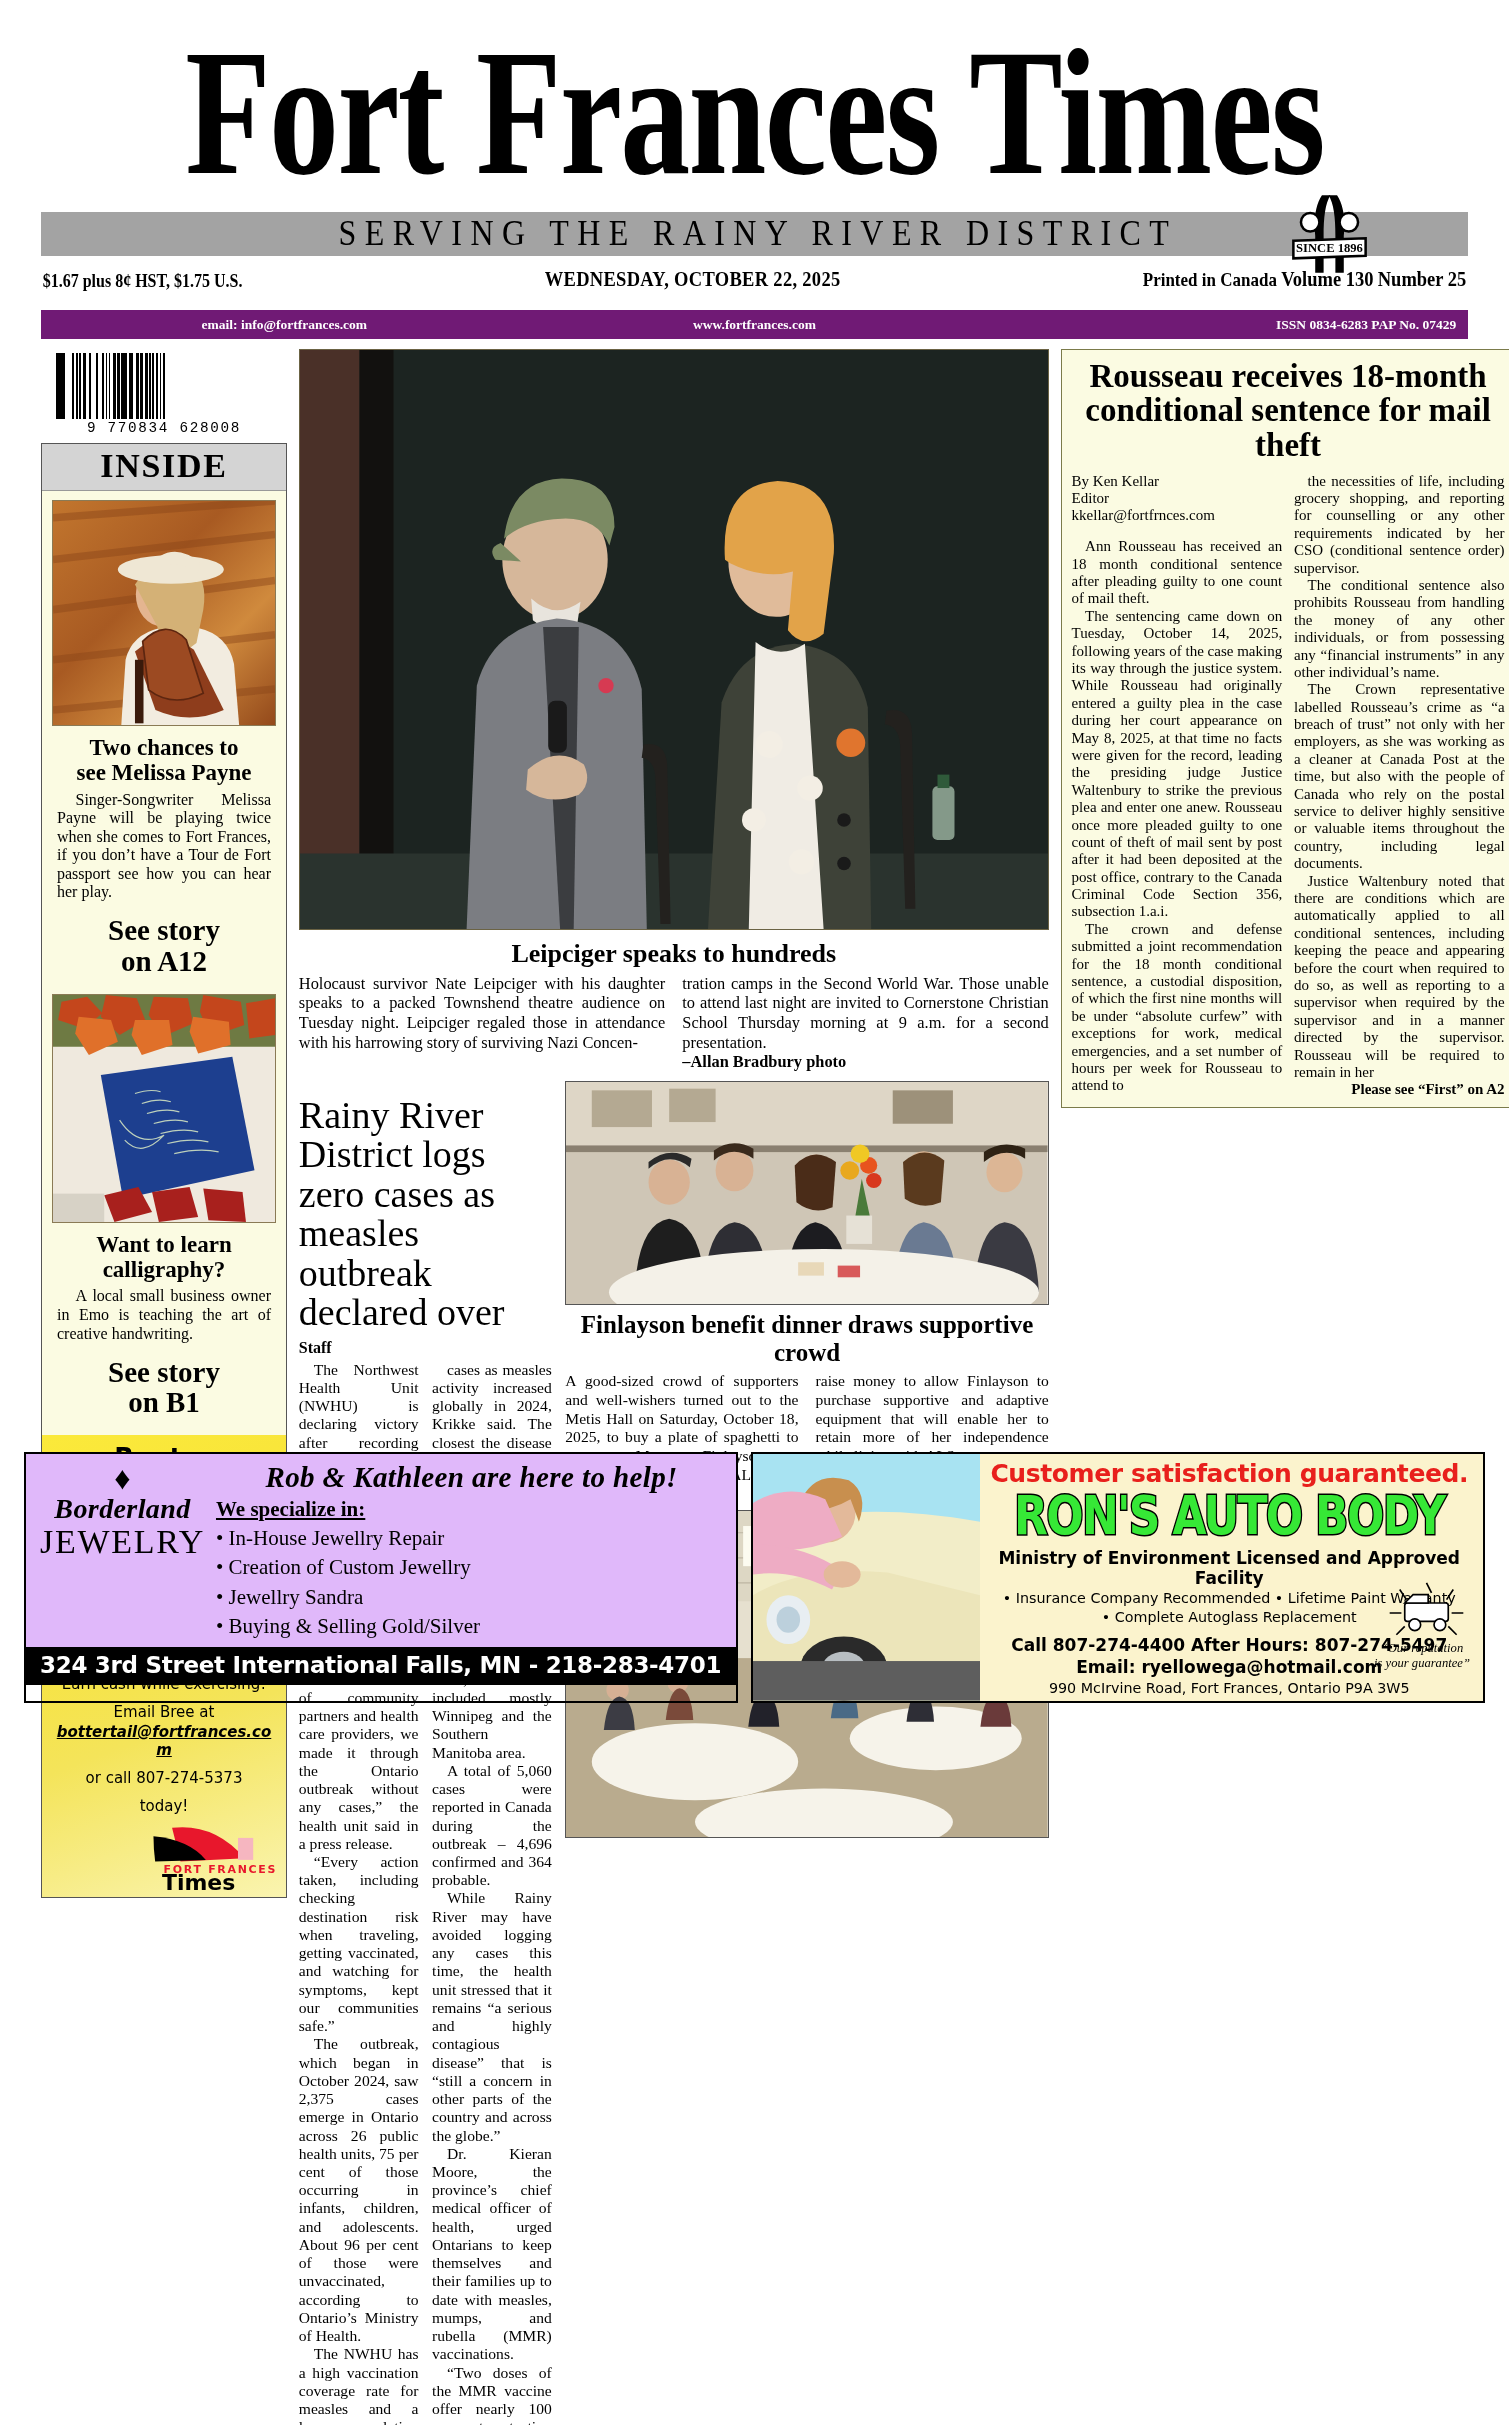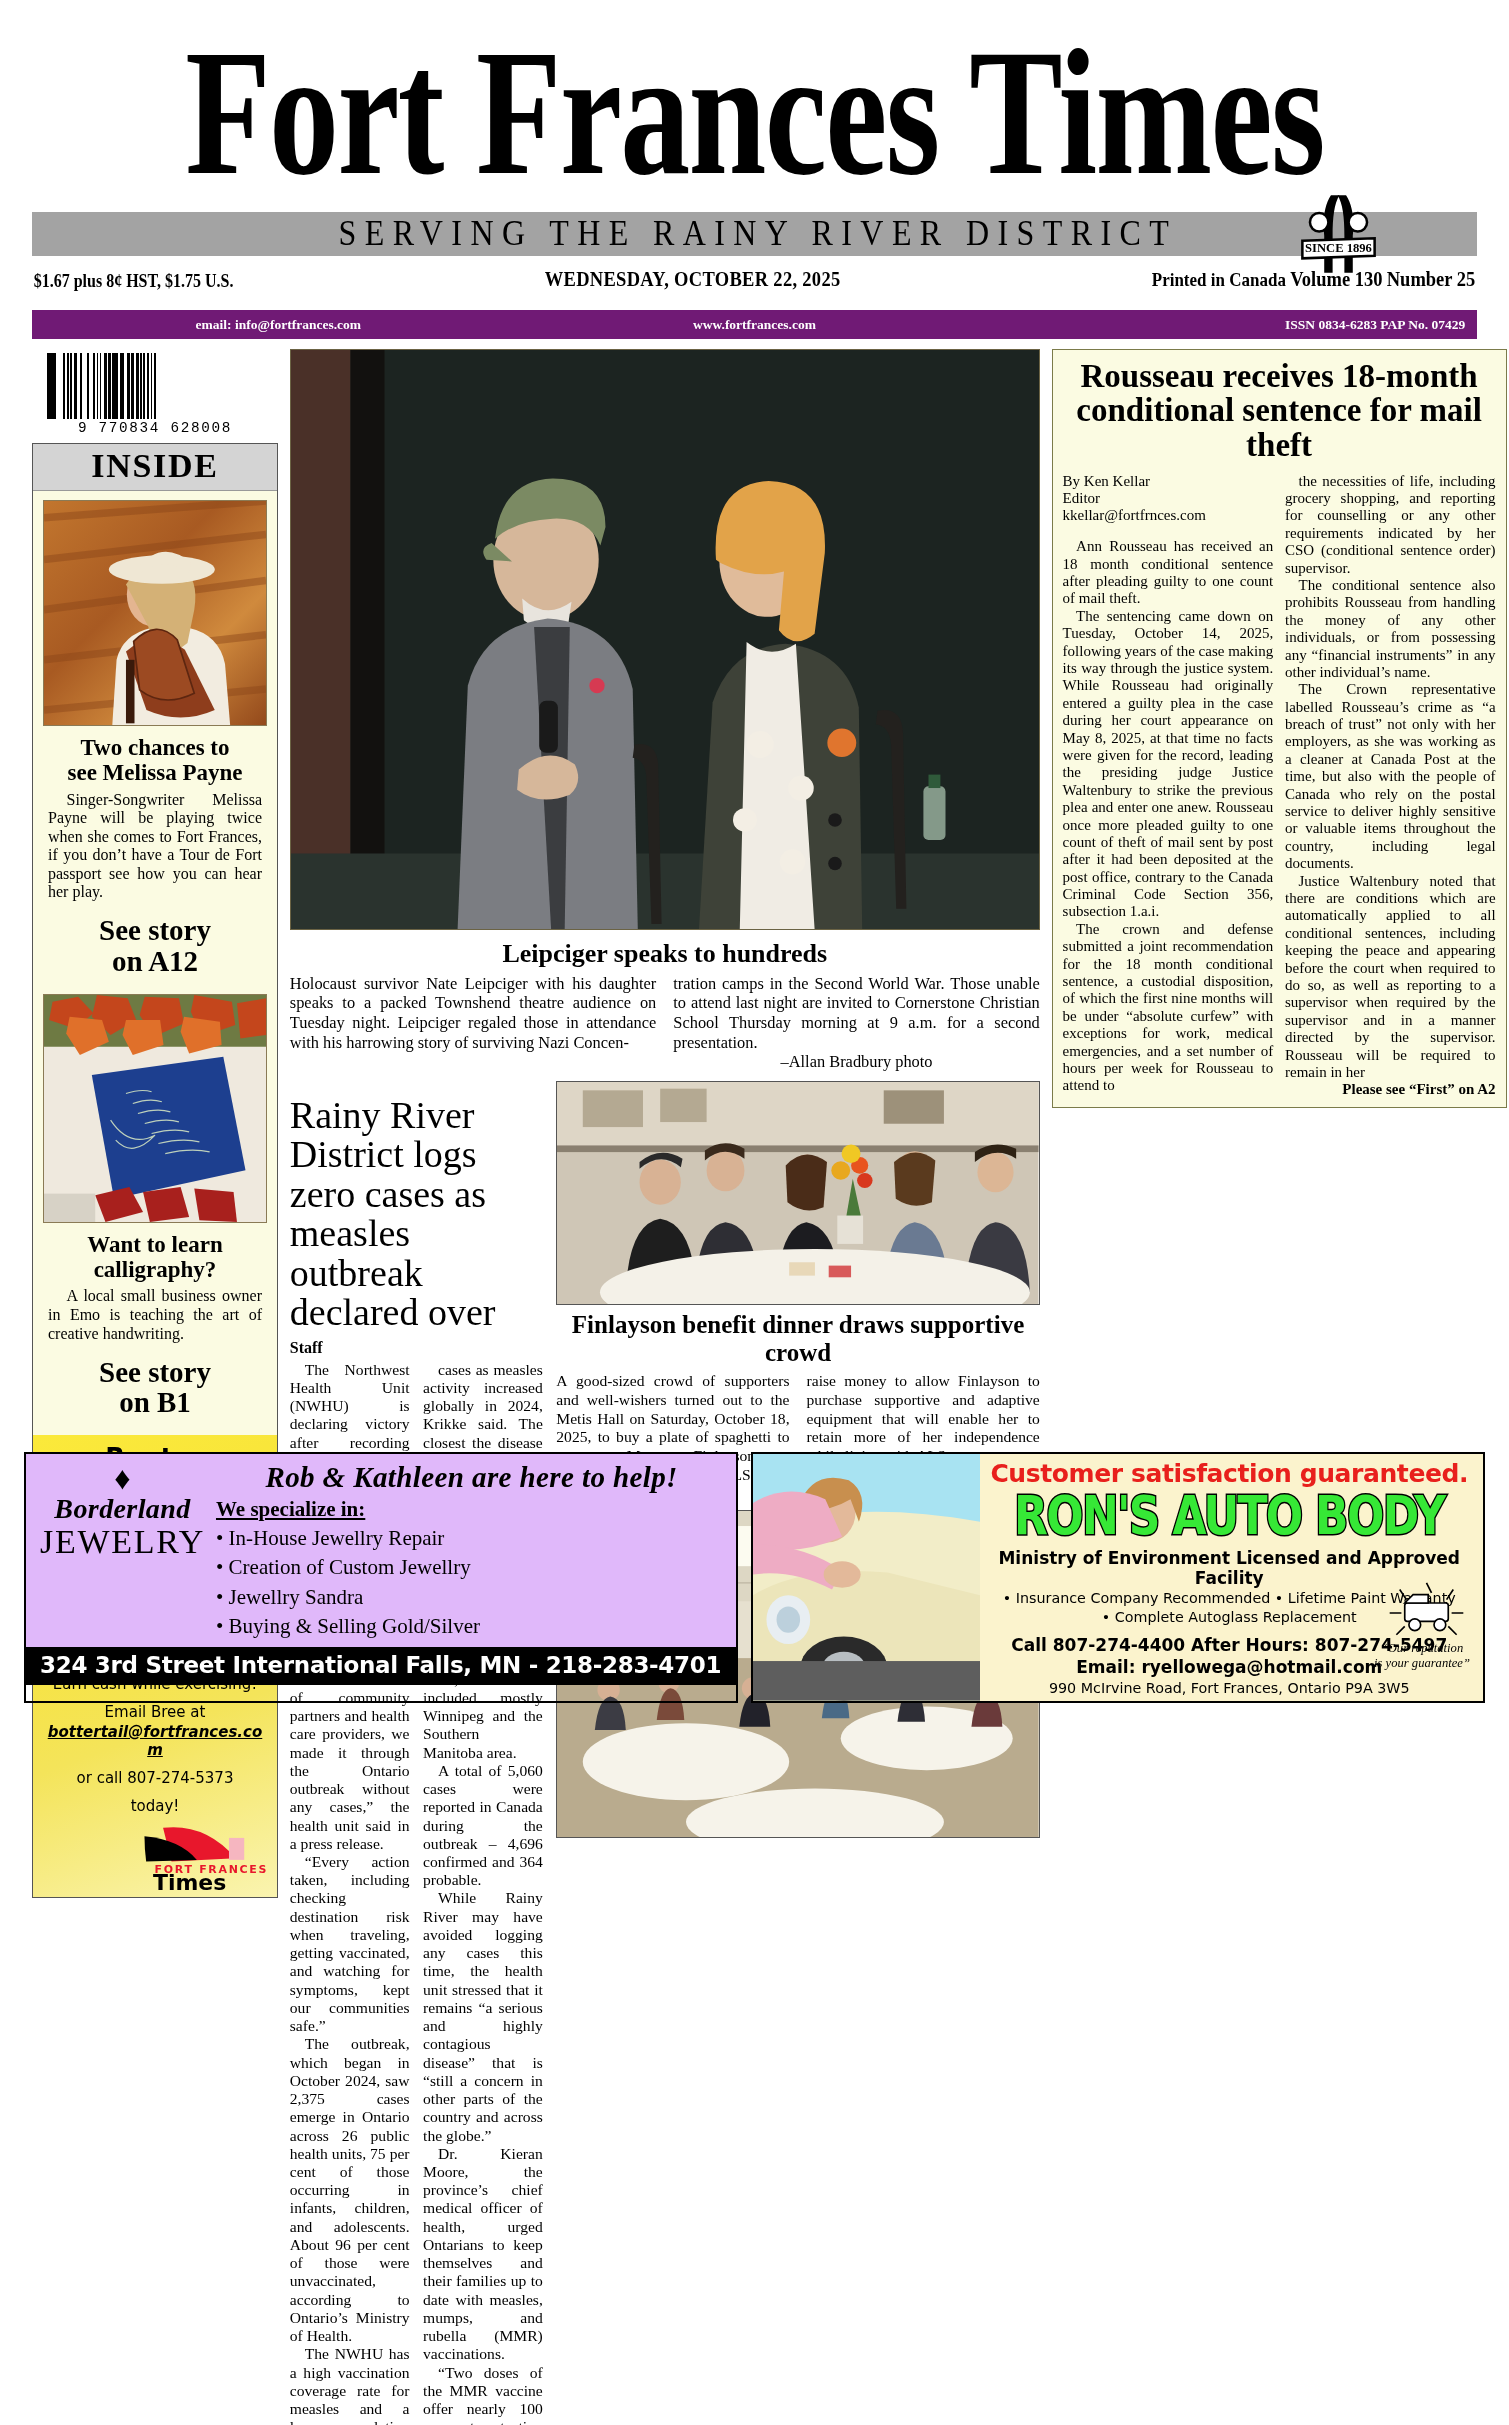--- a/index.html
+++ b/index.html
@@ -2,21 +2,21 @@
 <html style="font-size:13.5px"><head>
 <meta charset="utf-8">
 <style>
   * { box-sizing: border-box; margin: 0; padding: 0; }
   html, body {
     width: 1509px; height: 2426px;
     background: #ffffff;
     font-family: "Liberation Serif", serif;
     overflow: hidden;
   }
-  .page { position: relative; width: 1509px; height: 1721px; padding: 0 32px; }
+  .page { position: relative; width: 1509px; height: 1721px; padding: 0 41px; }
 
   
   .masthead { text-align: center; padding-top: 11.8px; }
   .nameplate {
     font-family: "Liberation Serif", serif;
     font-weight: bold;
     font-size: 140px;
     line-height: 0.95;
     letter-spacing: -1.7px;
     transform: scaleY(1.28);
@@ -139,21 +139,21 @@
   
   .photo-main {
     width: 100%; height: 581px; border: 1.7px solid #6b6344; display: block;
   }
   .cap-head {
     text-align: center; font-weight: bold; font-size: 26px;
     margin: 8.4px 0 5px 0;
   }
   .cap-cols { display: flex; gap: 17px; font-size: 16.4px; line-height: 1.2; }
   .cap-cols > div { flex: 1; text-align: justify; }
-  .cap-credit { text-align: center; }
+  .cap-credit { text-align: left; font-weight: bold; }
 
   .story-head {
     font-size: 38px; line-height: 1.04; margin: 15px 0 6.7px 0;
     font-weight: 400;
   }
   .byline { font-weight: bold; font-size: 16px; margin-bottom: 3.4px; }
   .story-cols { display: flex; gap: 13.5px; }
   .story-cols .sc { flex: 1; font-size: 15.6px; line-height: 1.17; text-align: justify; }
   .story-cols .sc p { text-indent: 15px; margin: 0; }
 

